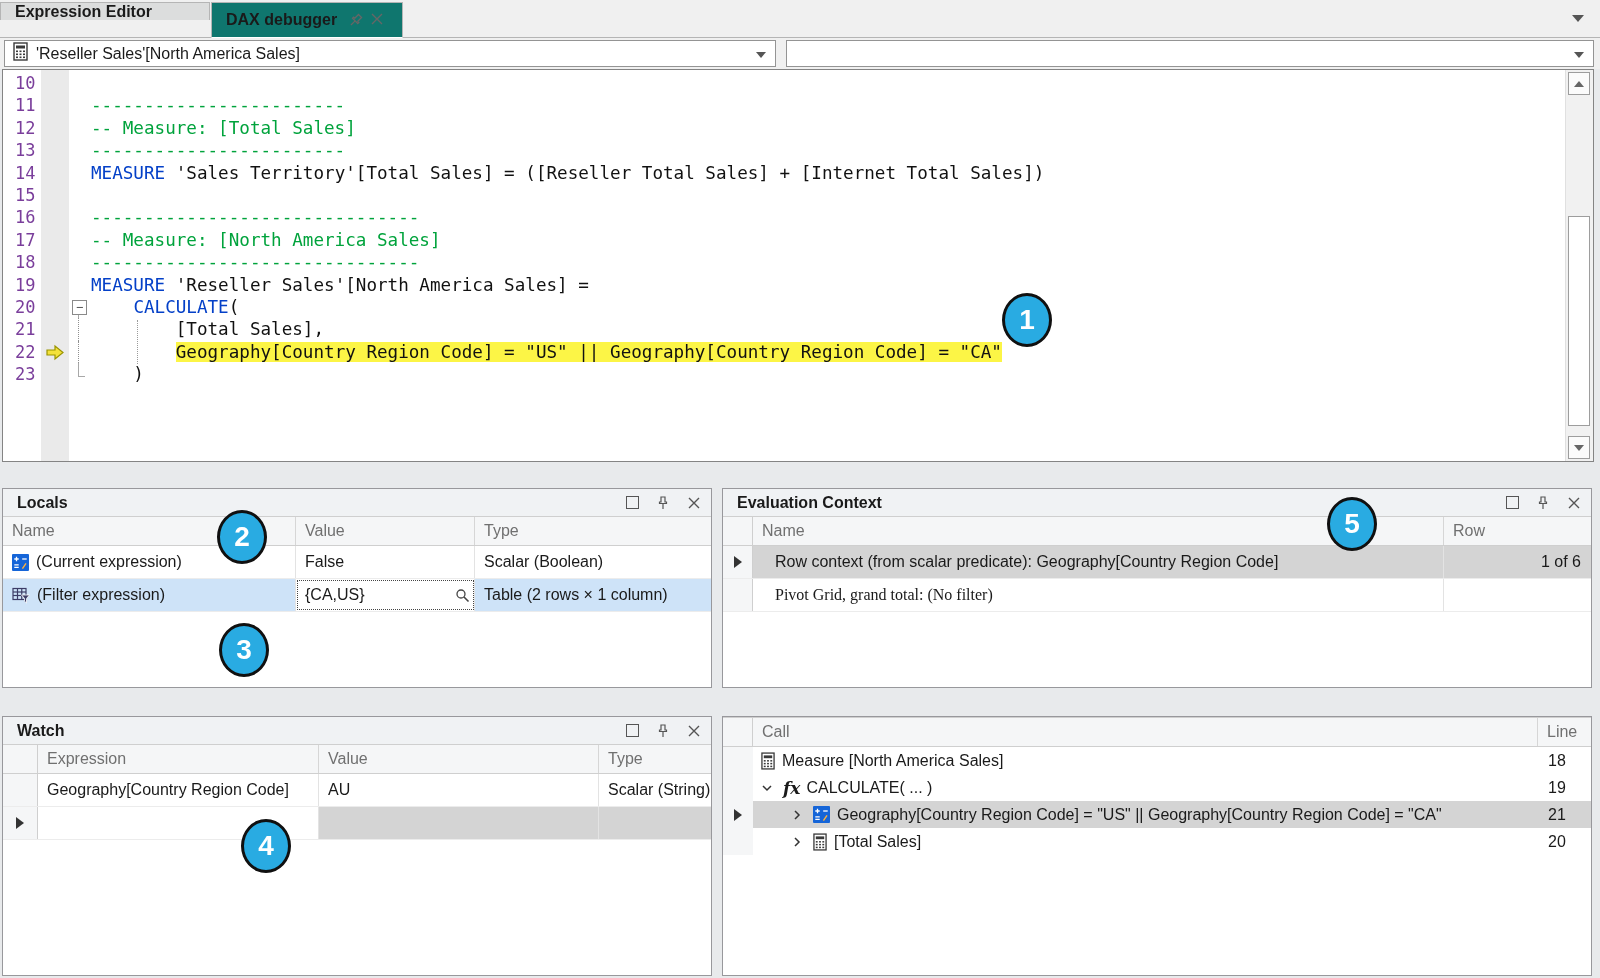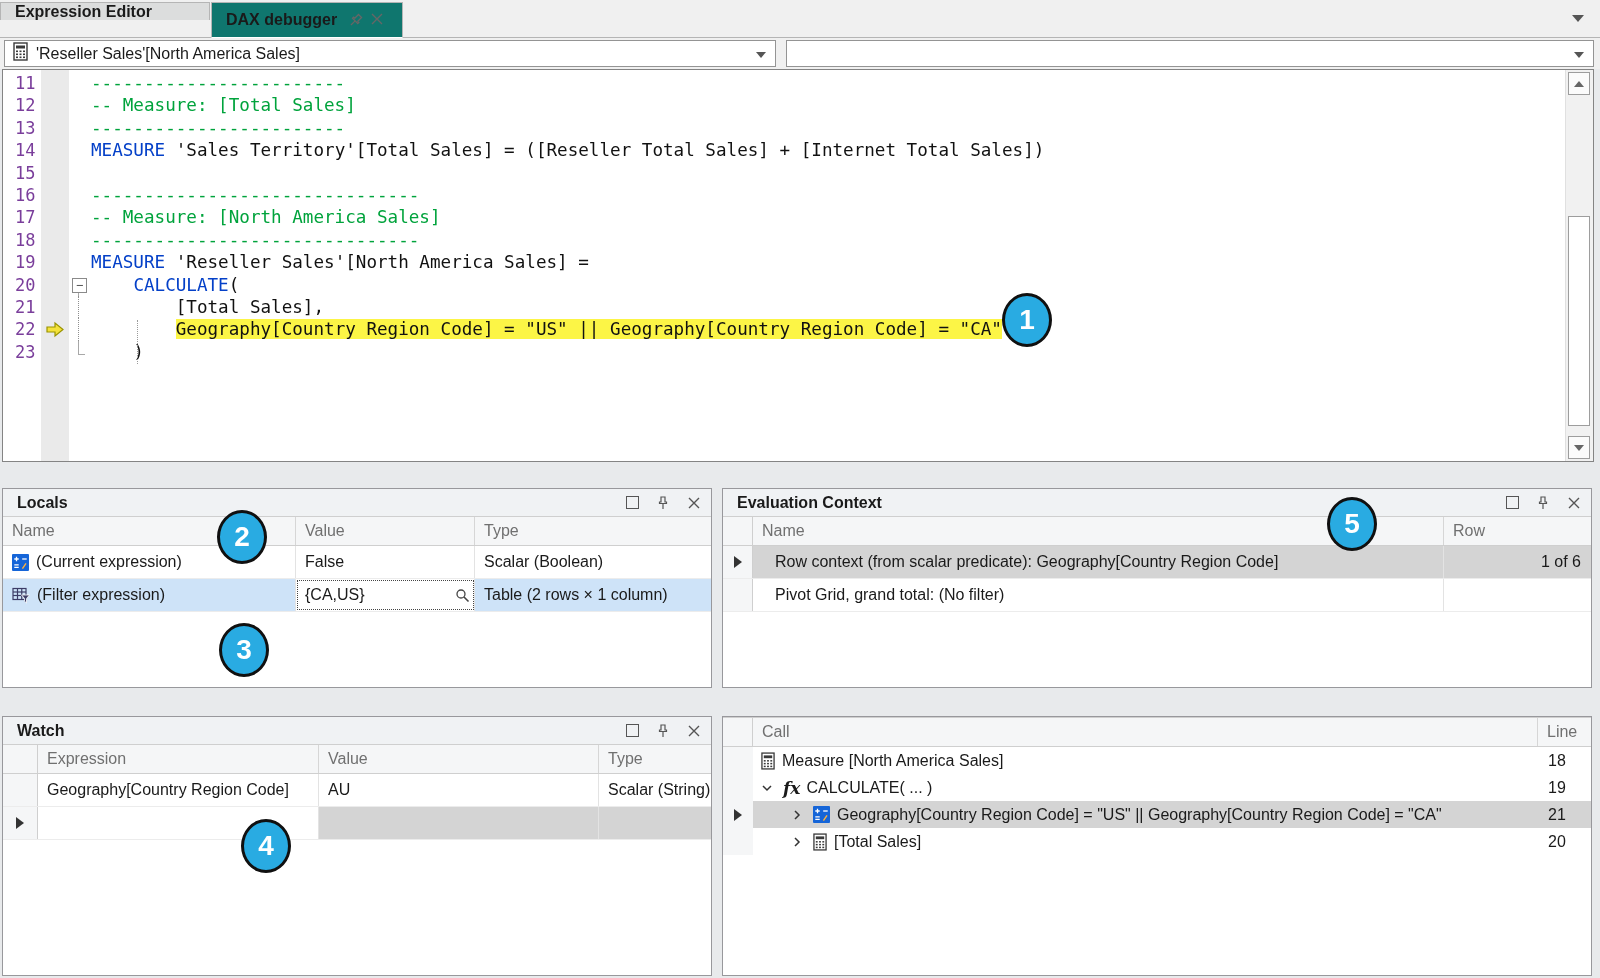--- a/index.html
+++ b/index.html
@@ -169,20 +169,26 @@
     <div class="combo combo2">
       <span class="combo-text"></span>
       <span class="combo-arrow"></span>
     </div>
   </div>
 
   <div class="editor">
     <div class="margin-strip"></div>
     <div id="editor-lines">
         <div class="code-line">
+          <span class="ln">10</span>
+          <span class="mg"></span>
+          <span class="fold"></span>
+          <span class="code"></span>
+        </div>
+        <div class="code-line">
           <span class="ln">11</span>
           <span class="mg"></span>
           <span class="fold"></span>
           <span class="code"><span class="tok-cm">------------------------</span></span>
         </div>
         <div class="code-line">
           <span class="ln">12</span>
           <span class="mg"></span>
           <span class="fold"></span>
           <span class="code"><span class="tok-cm">-- Measure: [Total Sales]</span></span>
@@ -380,21 +386,21 @@
           </div>
           <div class="cell c0" style="padding-left: 22px;">
             <span>Row context (from scalar predicate): Geography[Country Region Code]</span>
           </div>
           <div class="cell right-al">
             <span>1 of 6</span>
           </div>
         </div>
         <div class="grid-row">
           <div class="cell selcol"></div>
-          <div class="cell c0" style="padding-left: 22px;">
+          <div class="cell c0" style="padding-left: 22px; font-family: Liberation Serif, serif;">
             <span>Pivot Grid, grand total: (No filter)</span>
           </div>
           <div class="cell right-al">
             <span></span>
           </div>
         </div>
       </div>
   </div>
 
   <div class="panel panel-watch">

